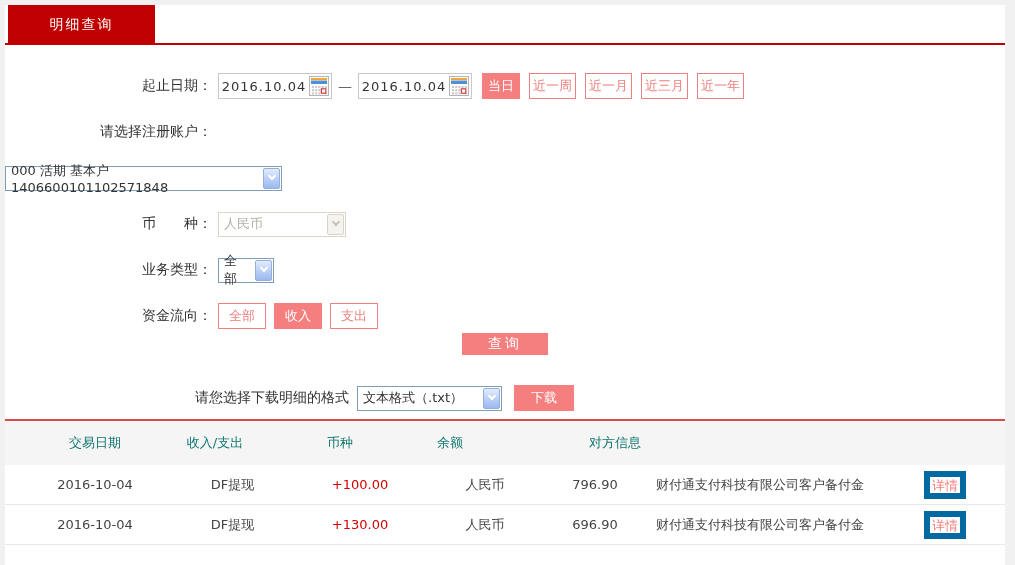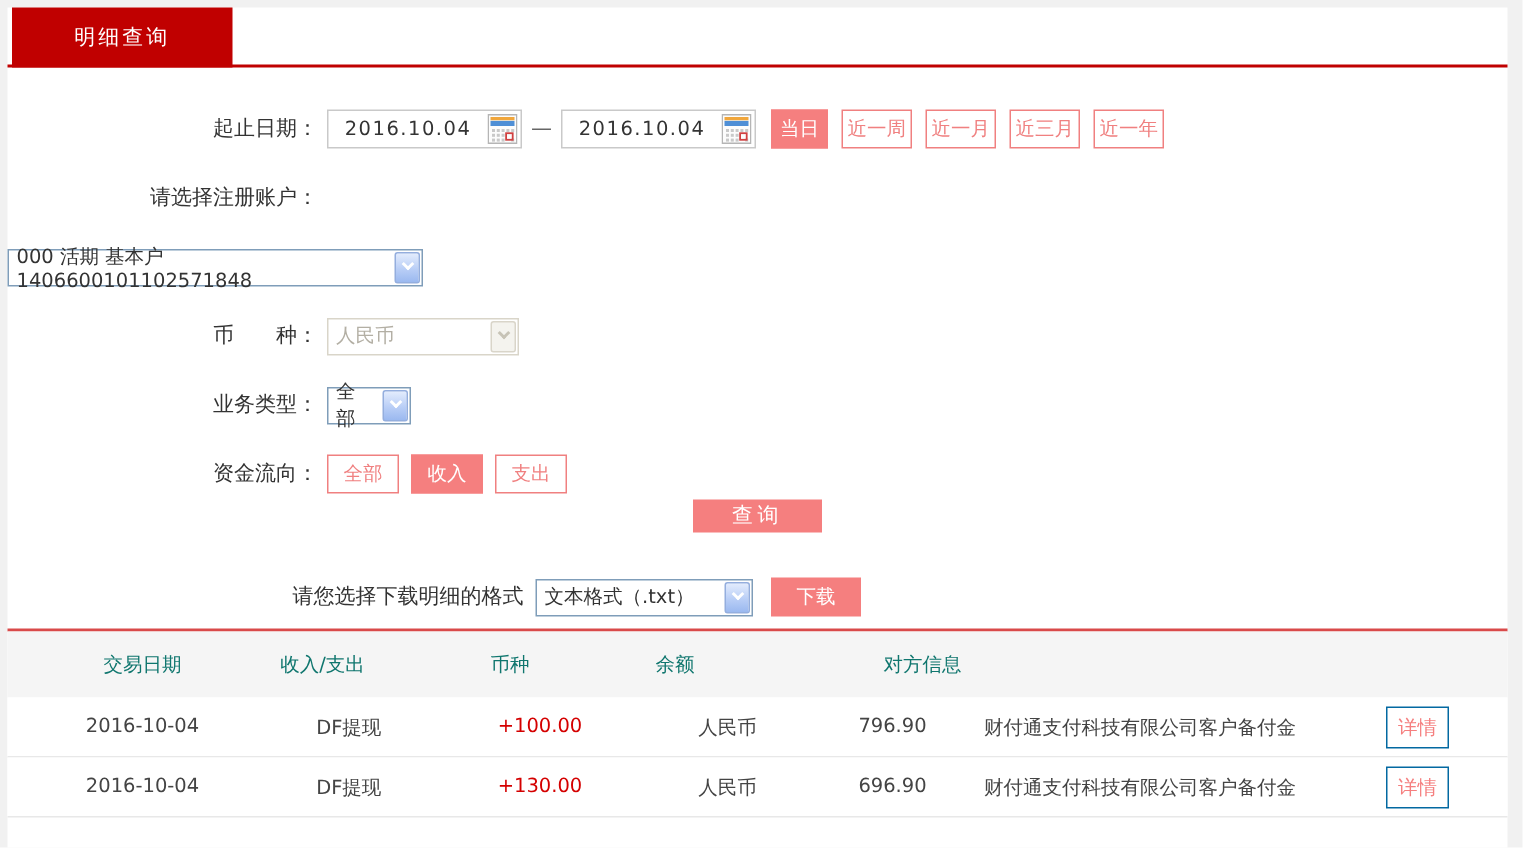--- a/index.html
+++ b/index.html
@@ -18,21 +18,21 @@
     font-size:14px; display:inline-flex; align-items:center; justify-content:center;
     cursor:pointer; letter-spacing:2px;
   }
 
   
   .form { padding-top:28px; }
   .frow { display:flex; align-items:center; height:26px; margin-bottom:20px; }
   .flabel { width:213px; text-align:right; padding-right:6px; font-size:14px; color:#333; flex:none; }
 
   .datebox {
-    width:130px; height:26px; border:1px solid #c9c9c9; background:#fff;
+    width:114px; height:26px; border:1px solid #c9c9c9; background:#fff;
     display:flex; align-items:center; flex:none; cursor:pointer;
   }
   .datebox .val { flex:1; text-align:center; font-size:13px; color:#333; letter-spacing:1px; }
   .cal { width:20px; height:20px; margin-right:2px; flex:none; }
   .dash { color:#666; font-size:14px; margin:0 6px; }
 
   .qbtn {
     height:26px; display:inline-flex; align-items:center; justify-content:center;
     font-size:13px; margin-right:9px; cursor:pointer; flex:none;
   }
@@ -83,21 +83,21 @@
   .c  { text-align:center; flex:none; }
   .c1 { margin-left:25px; width:130px; }
   .c2 { width:145px; }
   .c3 { width:110px; }
   .c4 { width:140px; }
   .c5 { width:80px; }
   .c6 { width:250px; }
   .c7 { flex:1; display:flex; justify-content:center; }
   .amount { color:#d40000; }
   .detail-btn {
-    width:42px; height:28px; background:#fff; border:1px solid #0369a1; color:#f57f7f;
+    width:42px; height:28px; background:#fff; border:6px solid #0369a1; color:#f57f7f;
     font-size:13px; cursor:pointer;font-family:Liberation Serif, serif;
   }
 </style>
 </head>
 <body>
 
 <div class="panel">
 
   <div class="tabbar">
     <div class="tab">明细查询</div>

